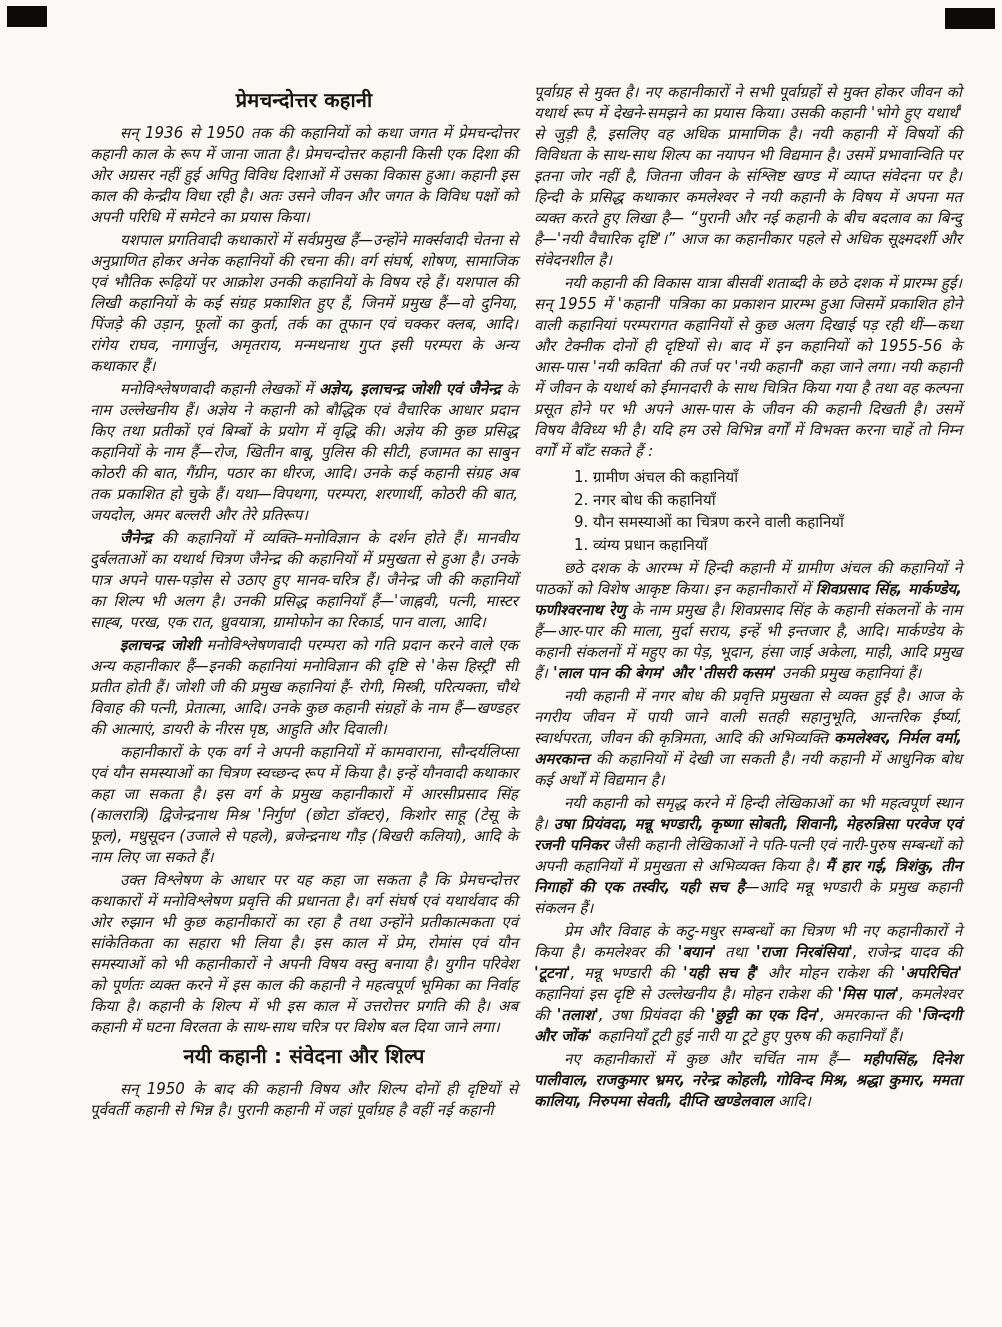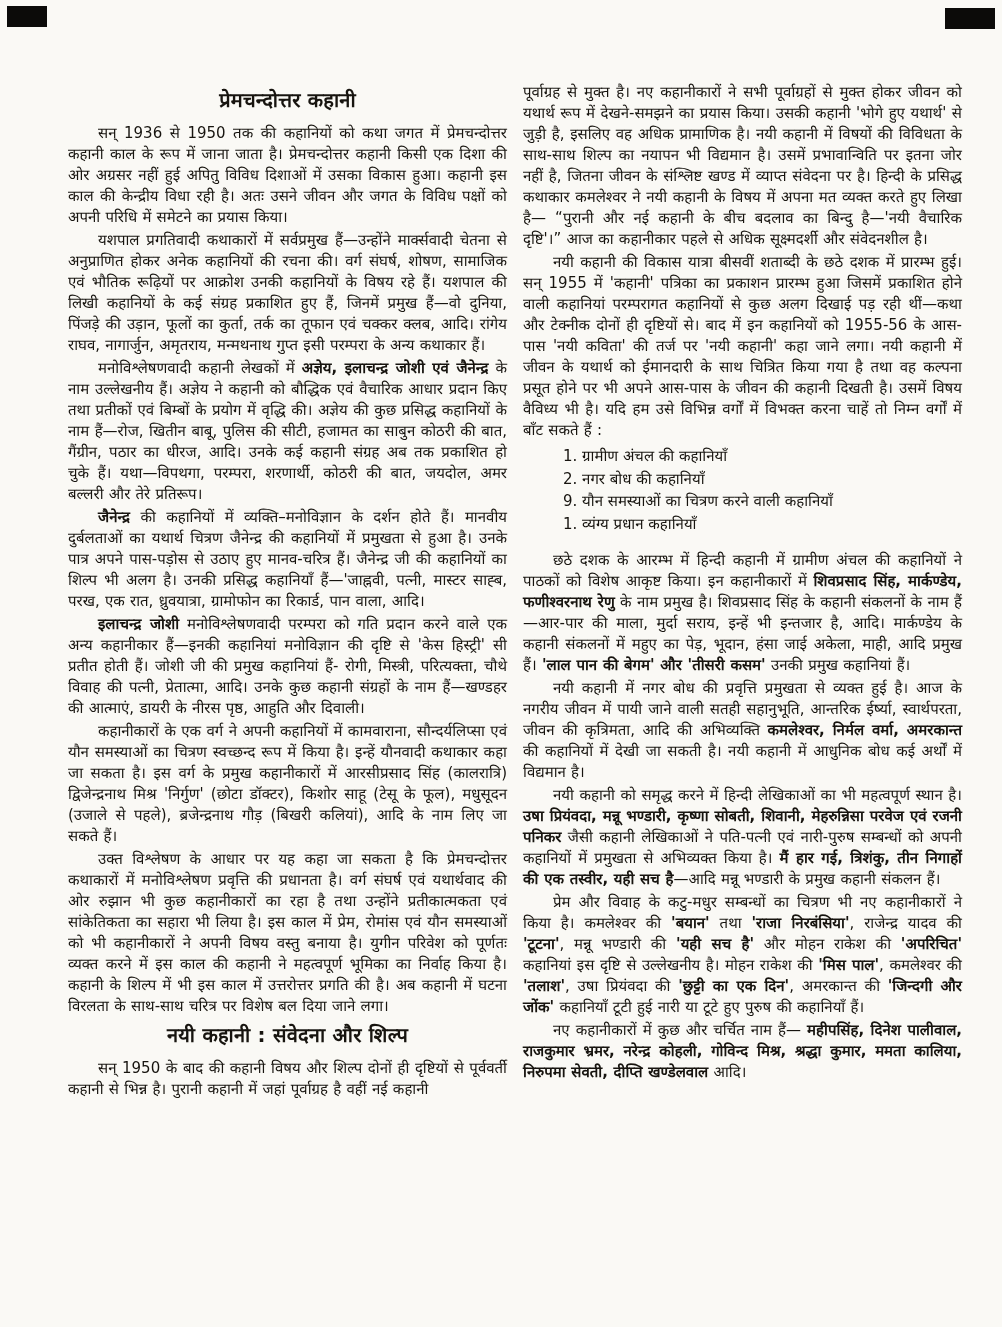--- a/index.html
+++ b/index.html
@@ -16,41 +16,42 @@
     background: #faf9f5;
     color: #17140f;
     overflow: hidden;
   }
   .corner-mark { position: absolute; background: #0c0b09; }
   .corner-mark.tl { left: 7px;  top: 6px;  width: 40px; height: 21px; }
   .corner-mark.tr { right: 7px; top: 8px;  width: 50px; height: 21px; }
   .columns {
     display: flex;
     gap: 16px;
-    padding: 82px 40px 40px 68px;
+    padding: 82px 40px 40px 90px;
     box-sizing: border-box;
   }
   .col { width: 442px; }
   .section-heading {
     font-size: 20px;
     font-weight: bold;
     text-align: center;
     margin: 4px 0 10px 0;
     letter-spacing: 0.2px;
   }
   .para {
     font-size: 15px;
     line-height: 1.4;
     text-align: justify;
     margin: 0 0 2px 0;
     word-spacing: 0.5px;
+    font-style: italic;
   }
   .para.indent { text-indent: 30px; }
   .bold { font-weight: bold; margin-top: 10px; }
-  .numbered-list { margin: 4px 0 15px 40px; }
+  .numbered-list { margin: 4px 0 2px 40px; }
   .list-item { font-size: 15px; line-height: 1.5; text-align: left; }
 </style>
 </head>
 <body>
 
 <div class="page">
   <div class="corner-mark tl"></div>
   <div class="corner-mark tr"></div>
   <div class="columns">
     <div class="col" id="col-left">

